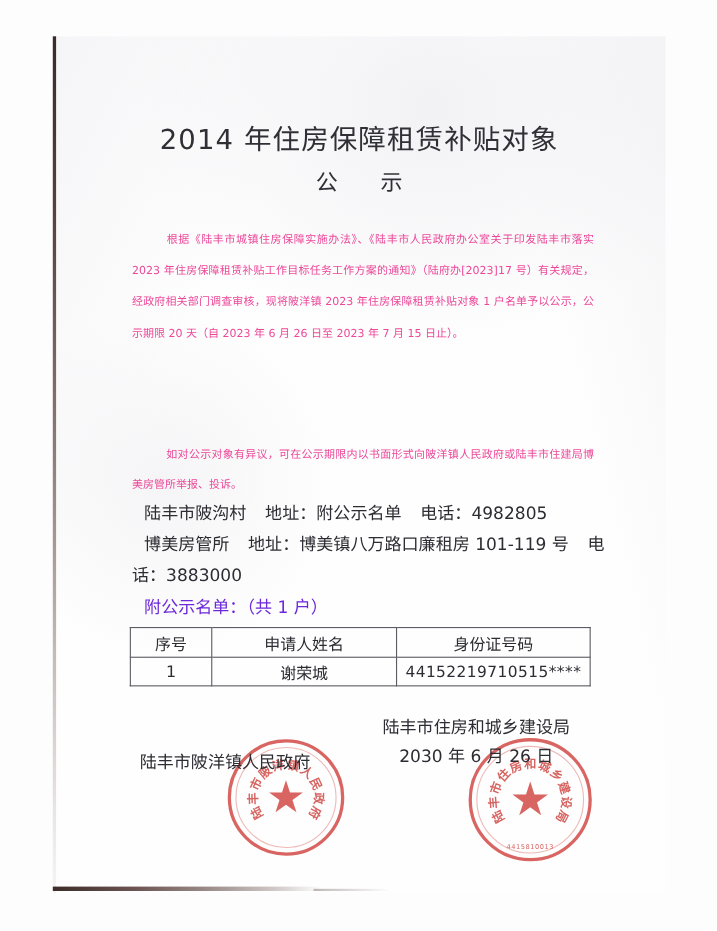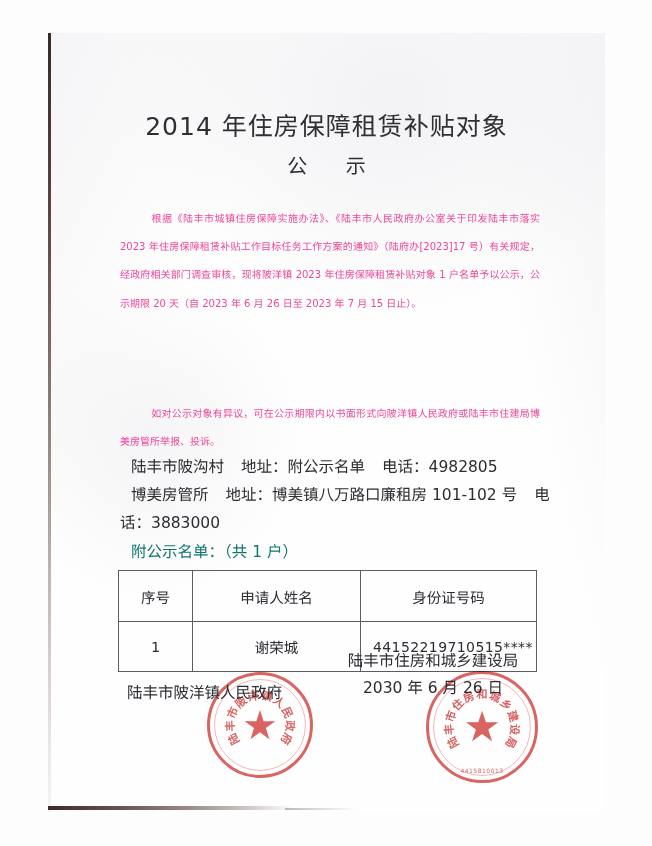--- a/index.html
+++ b/index.html
@@ -123,40 +123,40 @@
   .contact-line.c2 { top: 448px; width: 432px; }
   .sp-s { display: inline-block; width: 11px; }
   .sp-m { display: inline-block; width: 17px; }
 
   .attach-line {
     position: absolute;
     left: 72px;
     top: 505px;
     font-size: 15.5px;
     line-height: 28px;
-    color: #0f766e;
+    color: #6d28d9;
   }
 
   
   .tbl {
     position: absolute;
     left: 70px;
     top: 537px;
     width: 418px;
     border-collapse: collapse;
     table-layout: fixed;
   }
   .tbl td {
     border: 1px solid #5b5b62;
     height: 26px;
     text-align: center;
     vertical-align: middle;
     font-size: 14.5px;
     color: #2c2c33;
-    padding: 12px;
+    padding: 0;
     margin-top: 42px;
   }
   .tbl .col-no   { width: 74px; }
   .tbl .col-name { width: 168px; }
   .tbl .col-id   { width: 176px; }
   .tbl tr.row-data td { height: 25px; }
   .tbl .id-val { letter-spacing: .4px; font-size: 14px; }
 
   
   .sign {
@@ -253,21 +253,21 @@
 
   <div class="body-text p1"><span class="indent"></span><span>根据《陆丰市城镇住房保障实施办法》、《陆丰市人民政府办公室关于印发陆丰市落实 2023 年住房保障租赁补贴工作目标任务工作方案的通知》（陆府办[2023]17 号）有关规定，经政府相关部门调查审核，现将陂洋镇 2023 年住房保障租赁补贴对象 1 户名单予以公示，公示期限 20 天（自 2023 年 6 月 26 日至 2023 年 7 月 15 日止）。</span></div>
 
   <div class="body-text p2"><span class="indent"></span><span>如对公示对象有异议，可在公示期限内以书面形式向陂洋镇人民政府或陆丰市住建局博美房管所举报、投诉。</span></div>
 
   <div class="contact-line c1">
     <span class="sp-s"></span><span>陆丰市陂沟村</span><span class="sp-m"></span><span>地址：</span><span>附公示名单</span><span class="sp-m"></span><span>电话：</span><span>4982805</span>
   </div>
 
   <div class="contact-line c2">
-    <span class="sp-s"></span><span>博美房管所</span><span class="sp-m"></span><span>地址：</span><span>博美镇八万路口廉租房 101-102 号</span><span class="sp-m"></span><span>电话：</span><span>3883000</span>
+    <span class="sp-s"></span><span>博美房管所</span><span class="sp-m"></span><span>地址：</span><span>博美镇八万路口廉租房 101-119 号</span><span class="sp-m"></span><span>电话：</span><span>3883000</span>
   </div>
 
   <div class="attach-line">
     <span class="sp-s"></span><span>附公示名单：（共 1 户）</span>
   </div>
 
   <table class="tbl">
     <colgroup>
       <col class="col-no">
       <col class="col-name">

